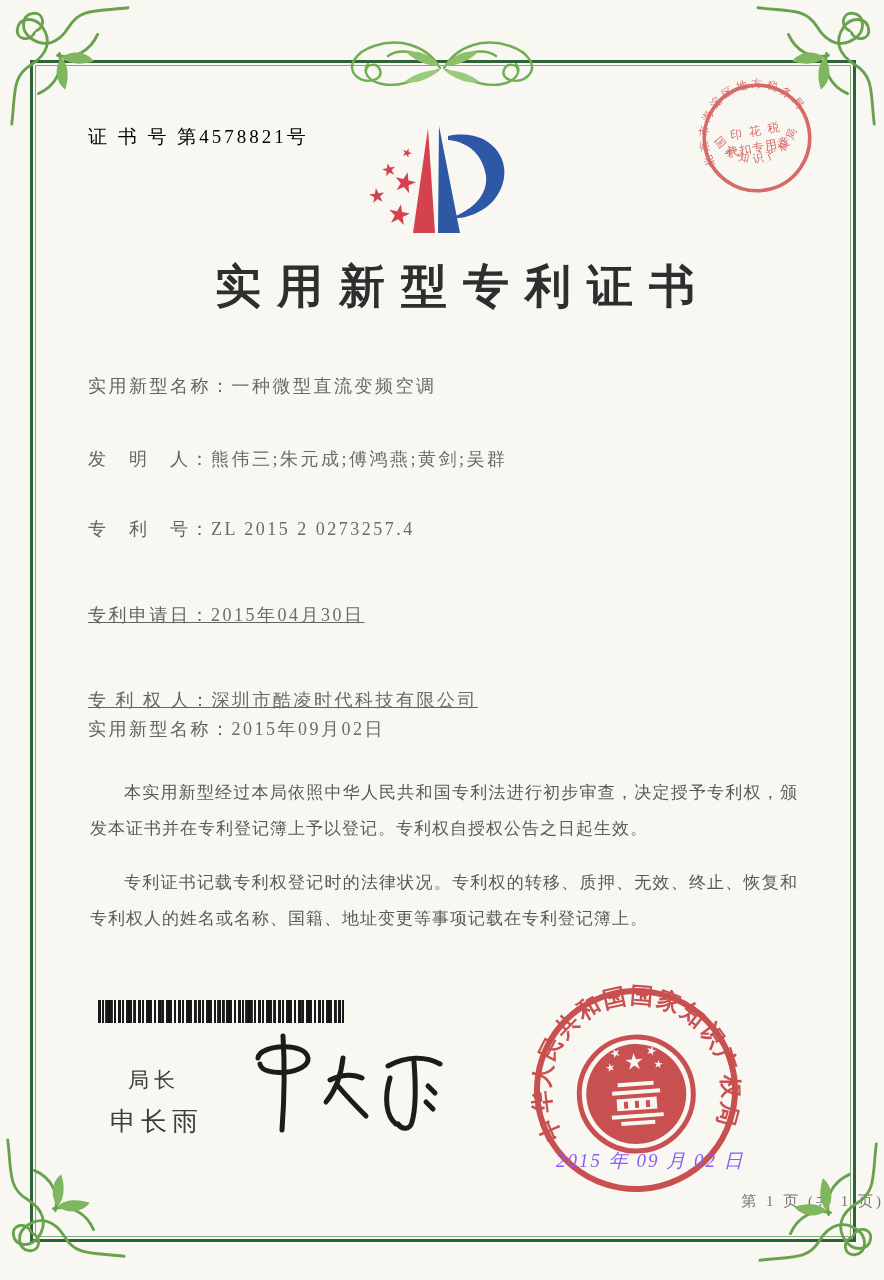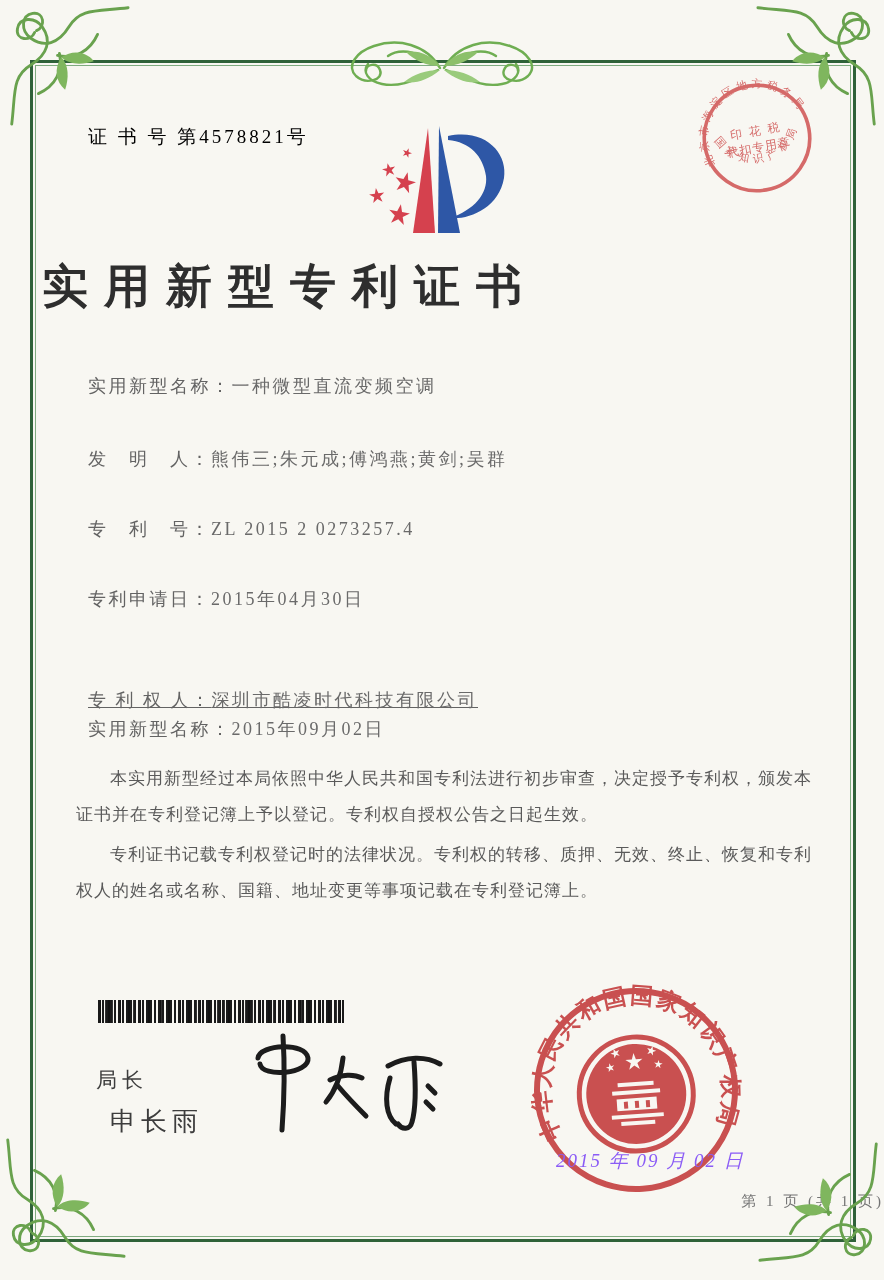--- a/index.html
+++ b/index.html
@@ -23,44 +23,44 @@
   .corner.bl{left:2px;bottom:18px;transform:scaleY(-1);}
   .corner.br{right:2px;bottom:14px;transform:scale(-1,-1);}
   .top-ornament{position:absolute;left:322px;top:26px;width:240px;height:70px;z-index:3;}
   
   .cert-no{
     left:88px;top:124px;font-size:19px;color:#000000;letter-spacing:3px;
   }
   .logo{left:366px;top:116px;width:152px;height:126px;}
   .tax-stamp{left:695px;top:76px;width:124px;height:124px;transform:rotate(-10deg);opacity:.85;}
   .title{
-    left:0;right:0;top:256px;
+    left:0;right:0;top:256px;text-align:center;
     font-size:46px;font-weight:600;color:#2e2e2e;letter-spacing:16px;padding-left:42px;
   }
   
   .field{left:88px;font-size:18px;color:#636363;letter-spacing:2.5px;white-space:nowrap;}
   .f1{top:374px;font-family:Liberation Serif, serif;} .f2{top:447px;} .f3{top:517px;}
-  .f4{top:587px;} .f5{top:688px;text-decoration:underline;} .f6{top:717px;}
+  .f4{top:603px;text-decoration:underline;} .f5{top:688px;text-decoration:underline;} .f6{top:717px;}
   .field .val{color:#6a6a6a;}
   
   .body-text{
     left:72px;top:757px;width:744px;
     font-size:17px;line-height:36px;color:#5a5a5a;
     text-align:justify;letter-spacing:1px;
   }
-  .body-text p{margin:4px;text-indent:2em;}
+  .body-text p{margin:18px;text-indent:2em;}
   
   .barcode{
     left:98px;top:1000px;width:246px;height:23px;
     background:
       repeating-linear-gradient(90deg,#1a1a1a 0 2px,transparent 2px 4px),
       repeating-linear-gradient(90deg,#111 0 3px,transparent 3px 10px),
       repeating-linear-gradient(90deg,#333 0 1px,transparent 1px 7px);
   }
-  .signer-title{left:96px;top:1066px;font-size:21px;color:#3d3d3d;letter-spacing:5px;}
+  .signer-title{left:128px;top:1066px;font-size:21px;color:#3d3d3d;letter-spacing:5px;}
   .signer-name{left:110px;top:1104px;font-size:26px;color:#3d3d3d;letter-spacing:5px;}
   .signature{left:238px;top:1028px;width:232px;height:118px;}
   .big-seal{left:530px;top:984px;width:212px;height:212px;transform:rotate(-4deg);opacity:.93;}
   .seal-date{left:556px;top:1148px;font-size:19px;color:#8b5cf6;letter-spacing:2px;z-index:4;font-style:italic;}
   .footer{left:0;right:0;top:1192px;text-align:right;font-size:15px;color:#747474;letter-spacing:3px;}
 </style>
 </head>
 <body>
 
 <div>

